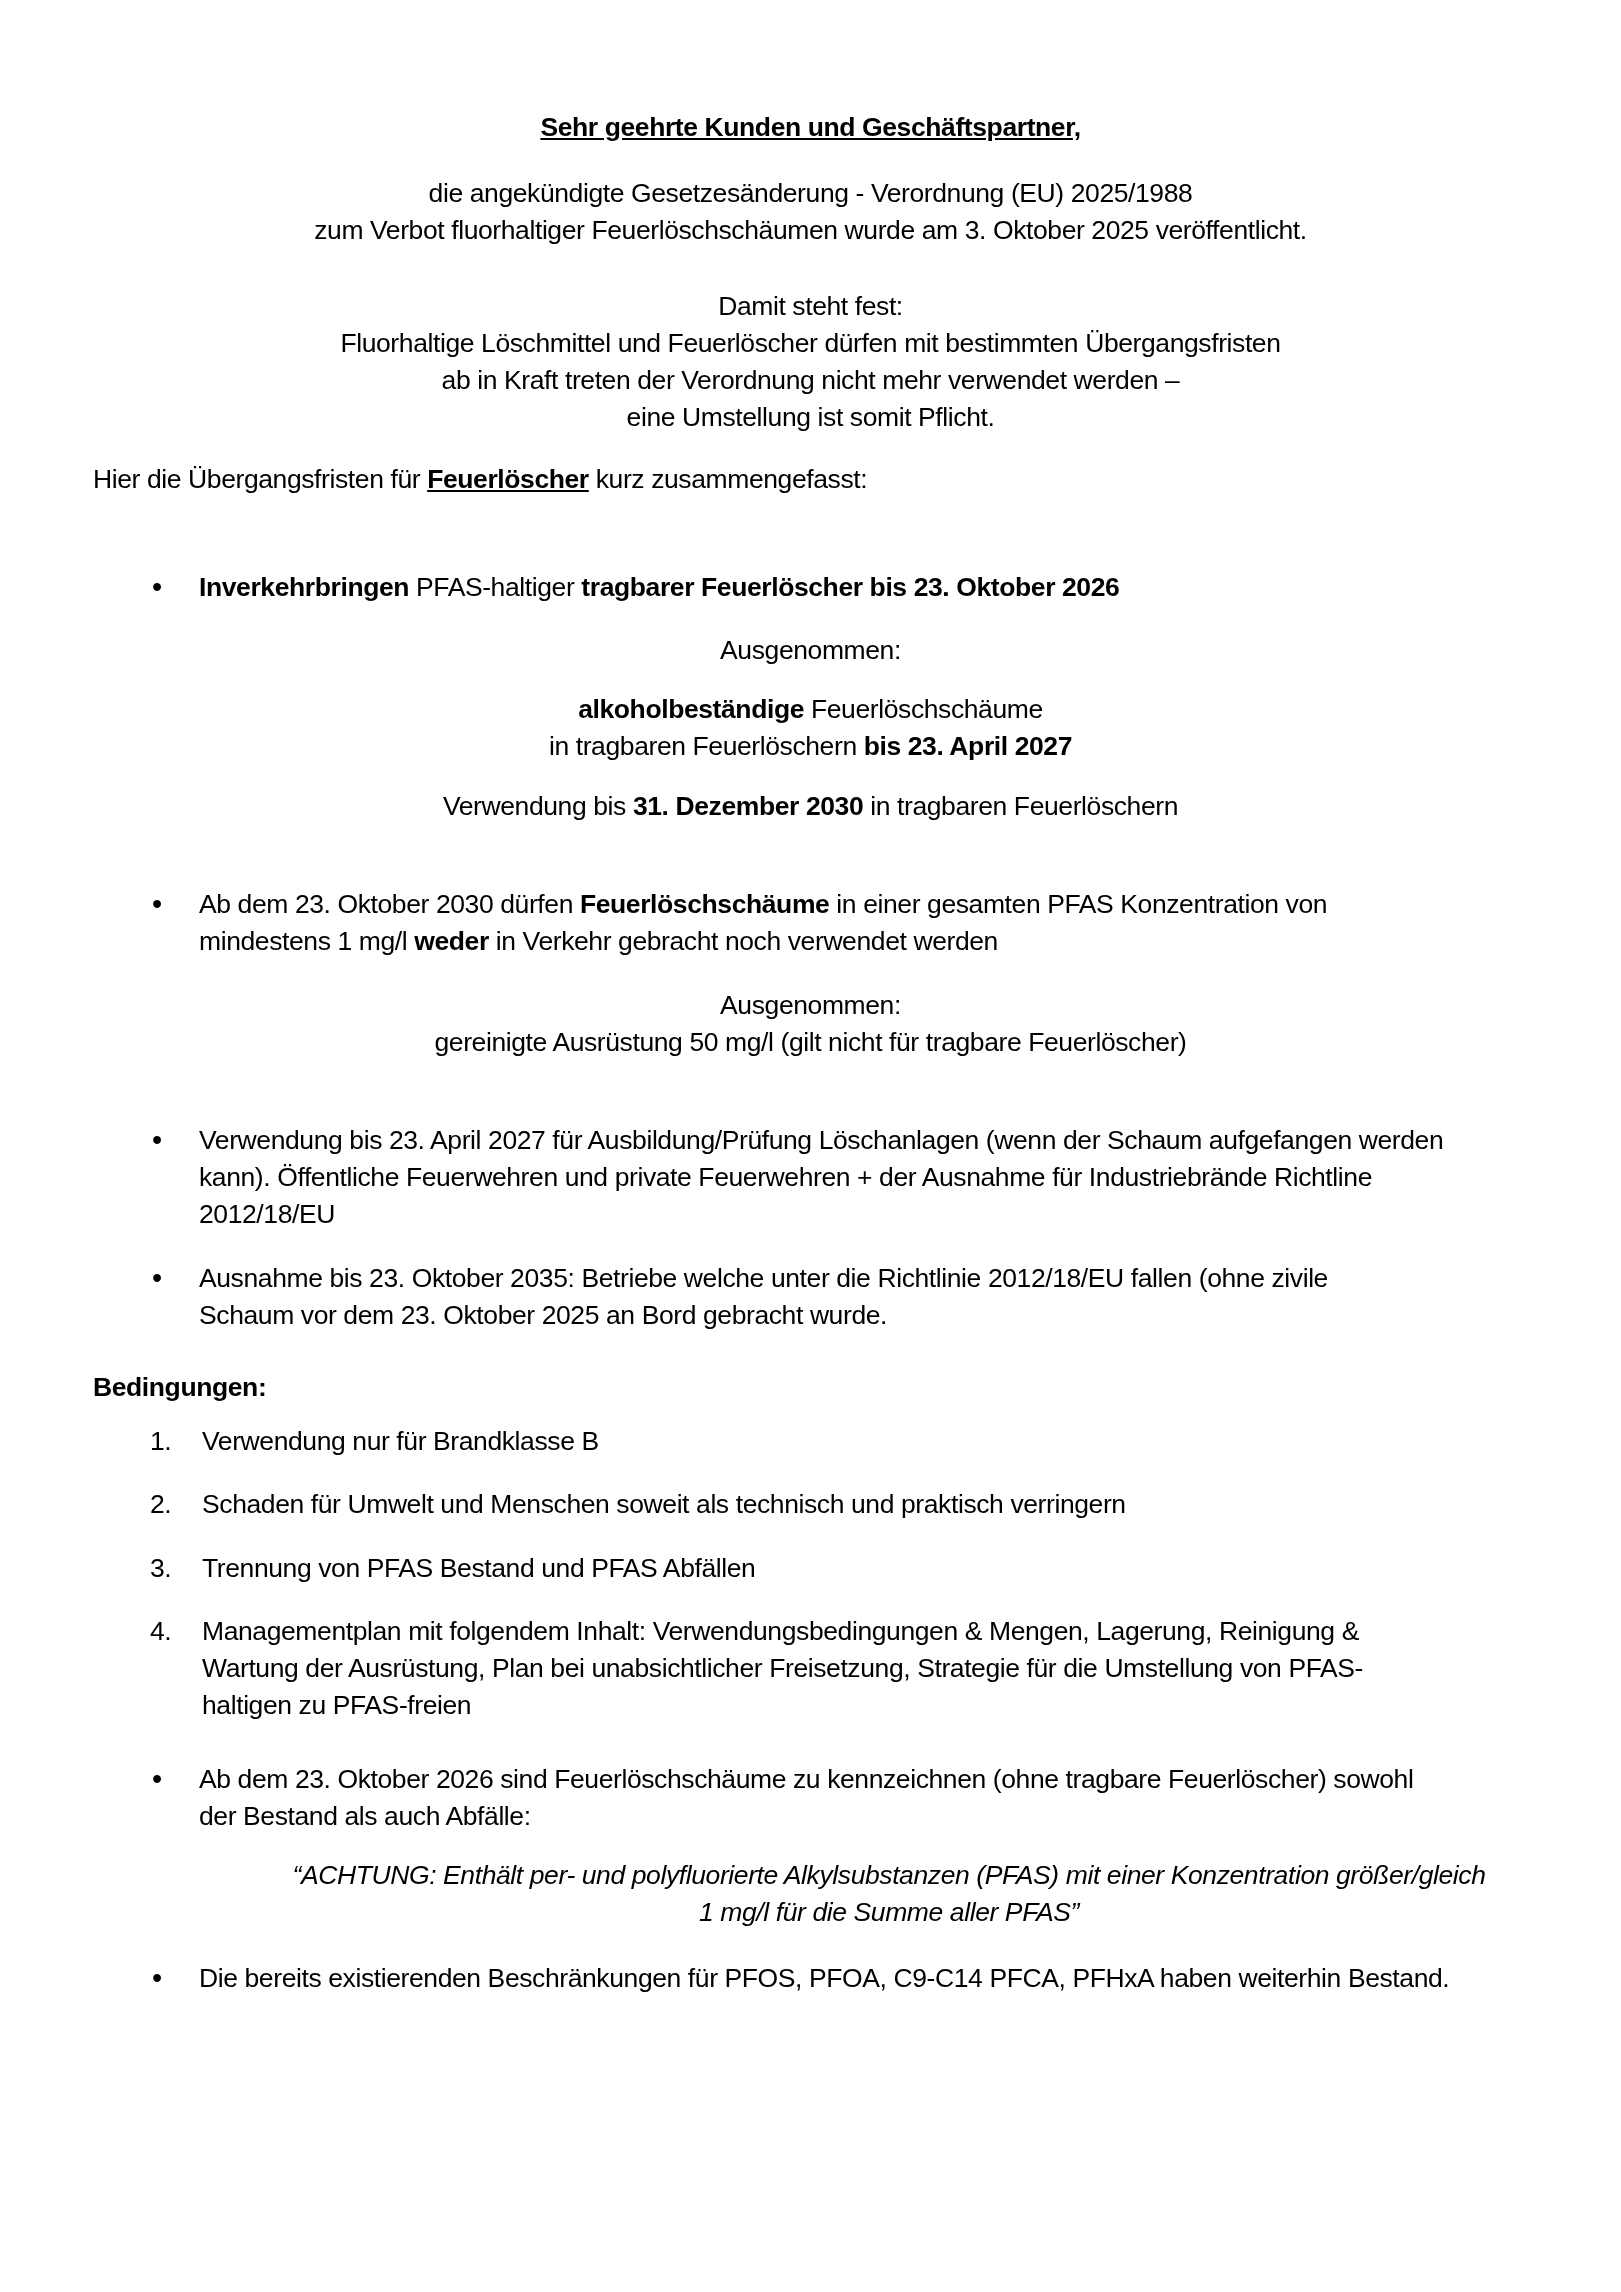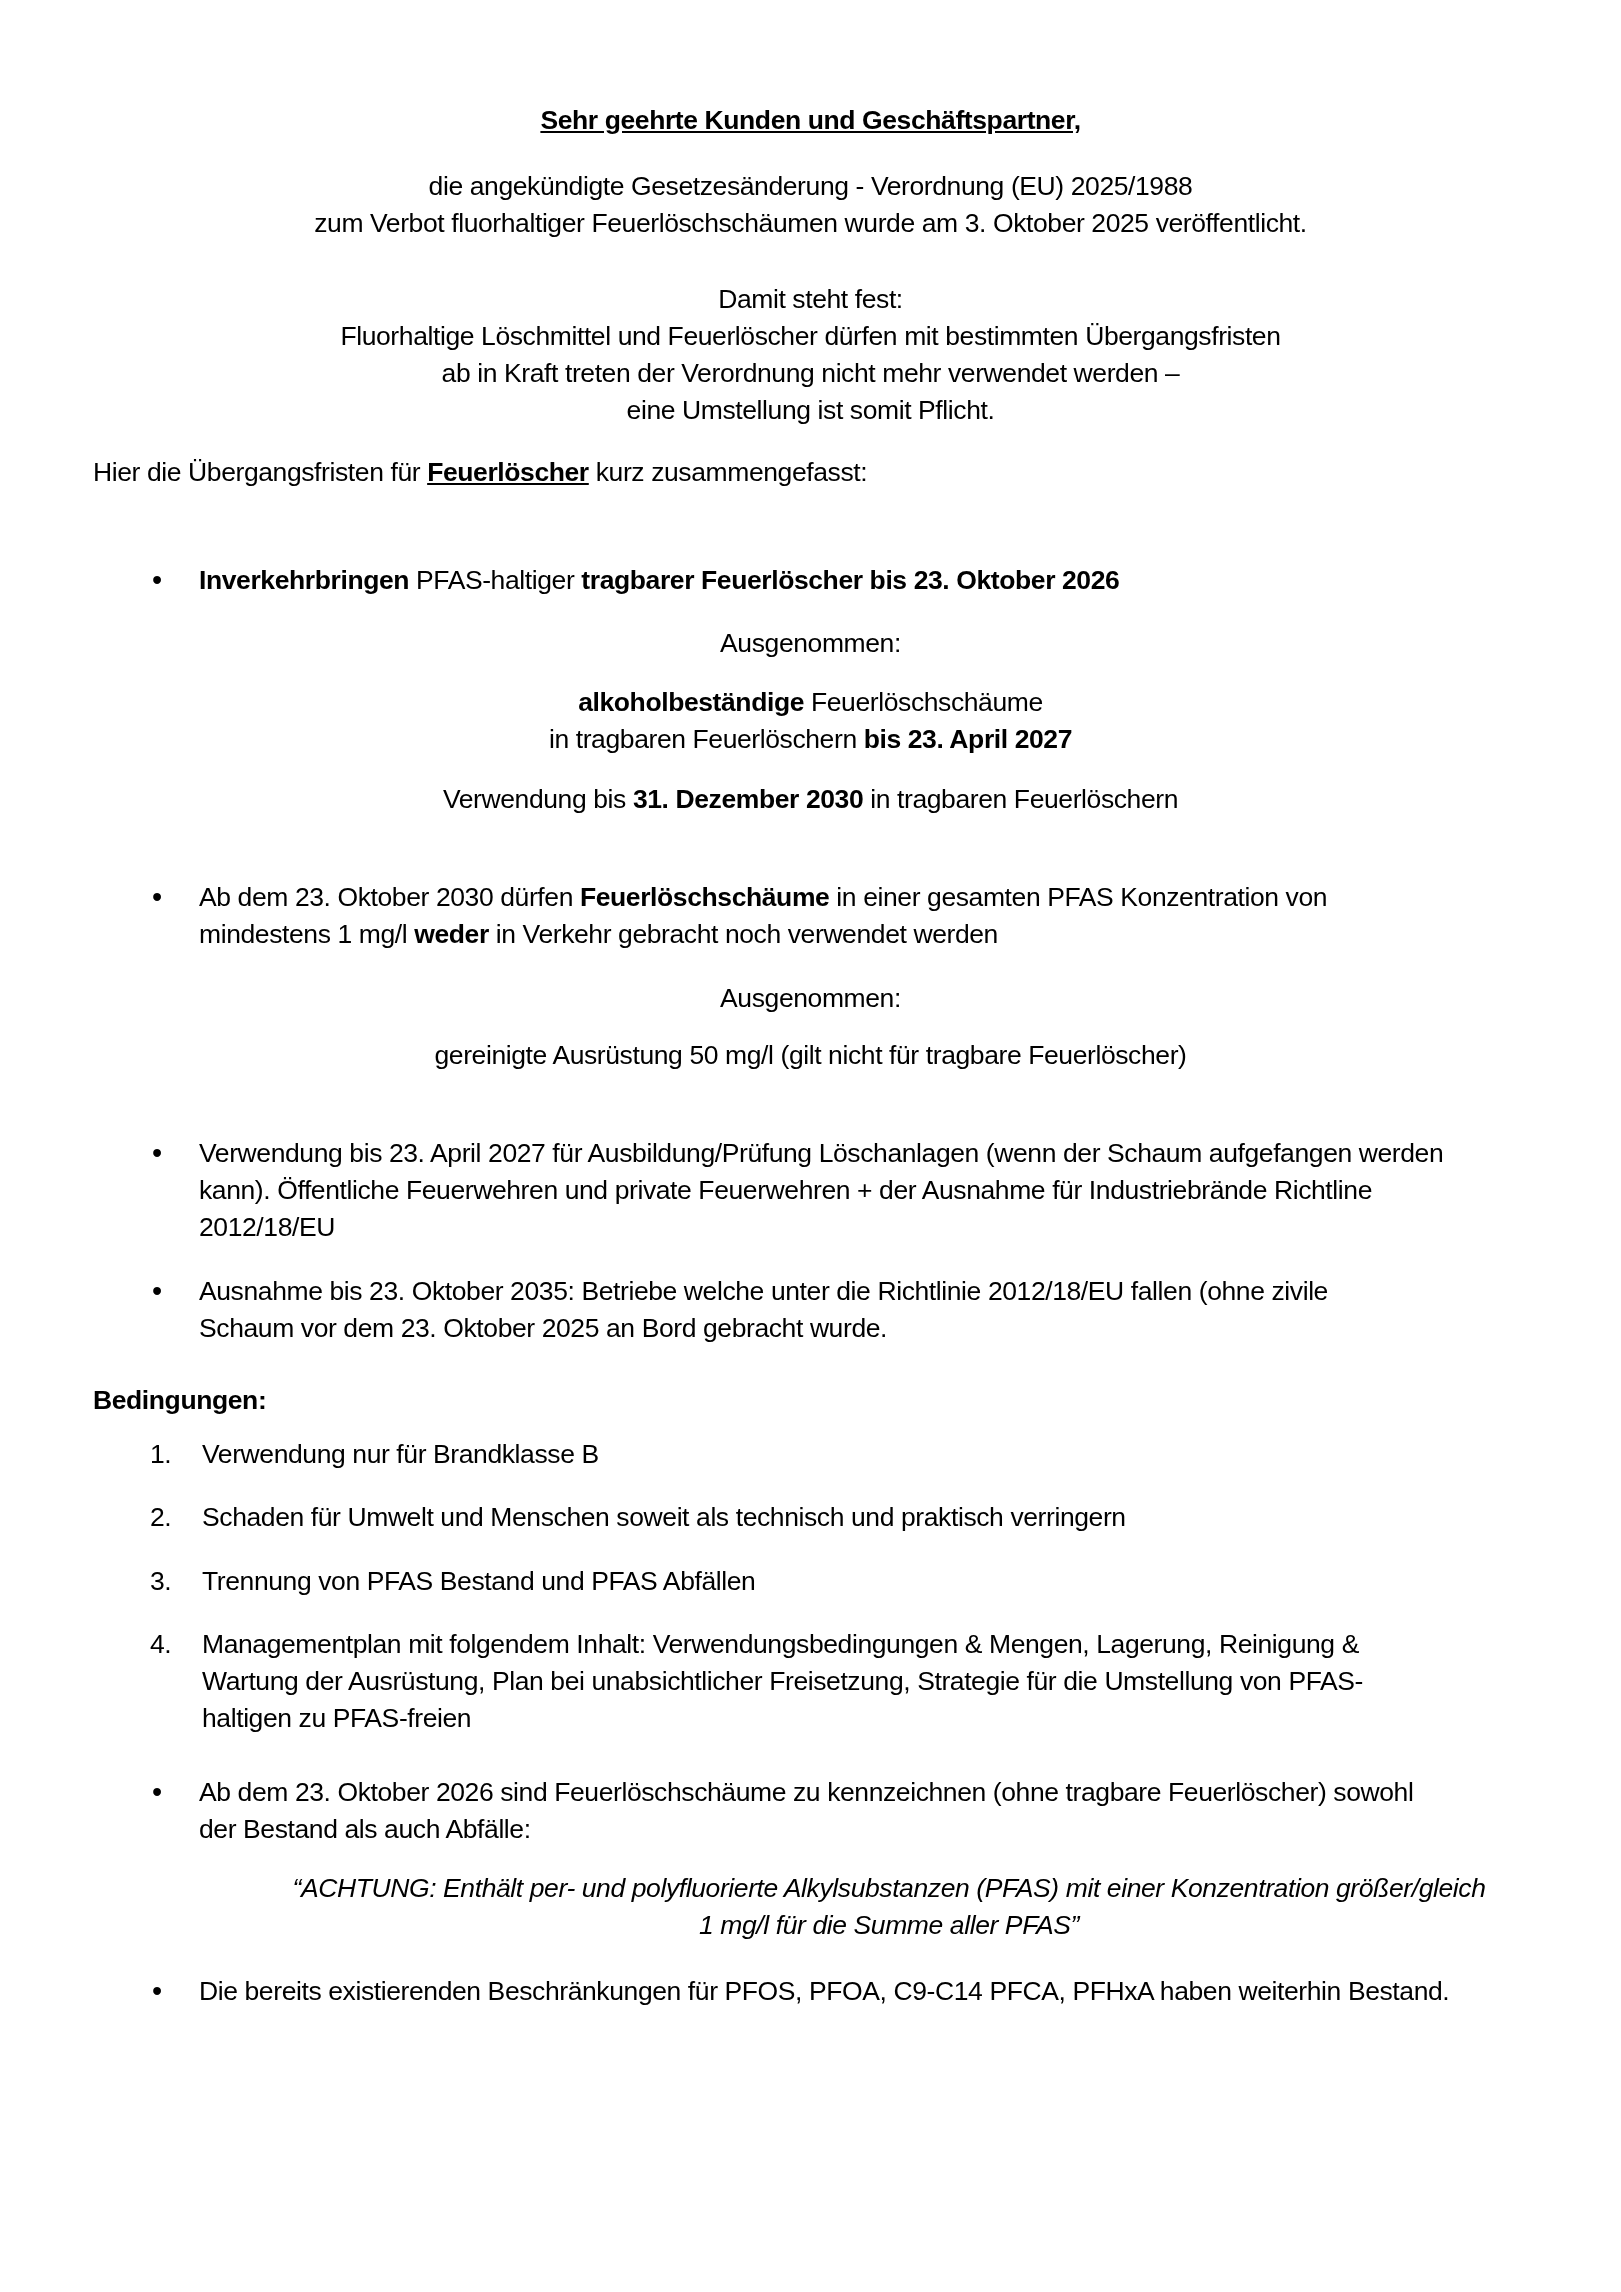--- a/index.html
+++ b/index.html
@@ -29,33 +29,33 @@
   .seg.i { font-style: italic; }
 
   .bullet { position: relative; padding-left: 106px; }
   .bullet .marker { position: absolute; left: 59px; top: 0; font-size: 29px; }
   .num { position: relative; padding-left: 109px; }
   .num .marker { position: absolute; left: 57px; top: 0; }
 
   .quote { margin-left: 157px; text-align: center; }
 
   
-  .blk-0  { margin-top: 4px; }
+  .blk-0  { margin-top: 11px; }
   .blk-1  { margin-top: 29px; }
   .blk-2  { margin-top: 39px; }
   .blk-3  { margin-top: 0; }
   .blk-4  { margin-top: 24.5px; }
   .blk-5  { margin-top: 71px; }
   .blk-6  { margin-top: 26.5px; }
   .blk-7  { margin-top: 21.6px; }
   .blk-8  { margin-top: 23.5px; }
   .blk-9  { margin-top: 69px; }
   .blk-10 { margin-top: 61px; }
   .blk-11 { margin-top: 26.5px; }
-  .blk-12 { margin-top: 20px; }
+  .blk-12 { margin-top: 0; }
   .blk-13 { margin-top: 61px; }
   .blk-14 { margin-top: 27.4px; }
   .blk-15 { margin-top: 35px; }
   .blk-16 { margin-top: 16.7px; }
   .blk-17 { margin-top: 26.5px; }
   .blk-18 { margin-top: 26.5px; }
   .blk-19 { margin-top: 26.5px; }
   .blk-20 { margin-top: 37px; }
   .blk-21 { margin-top: 21.6px; }
   .blk-22 { margin-top: 29px; }

